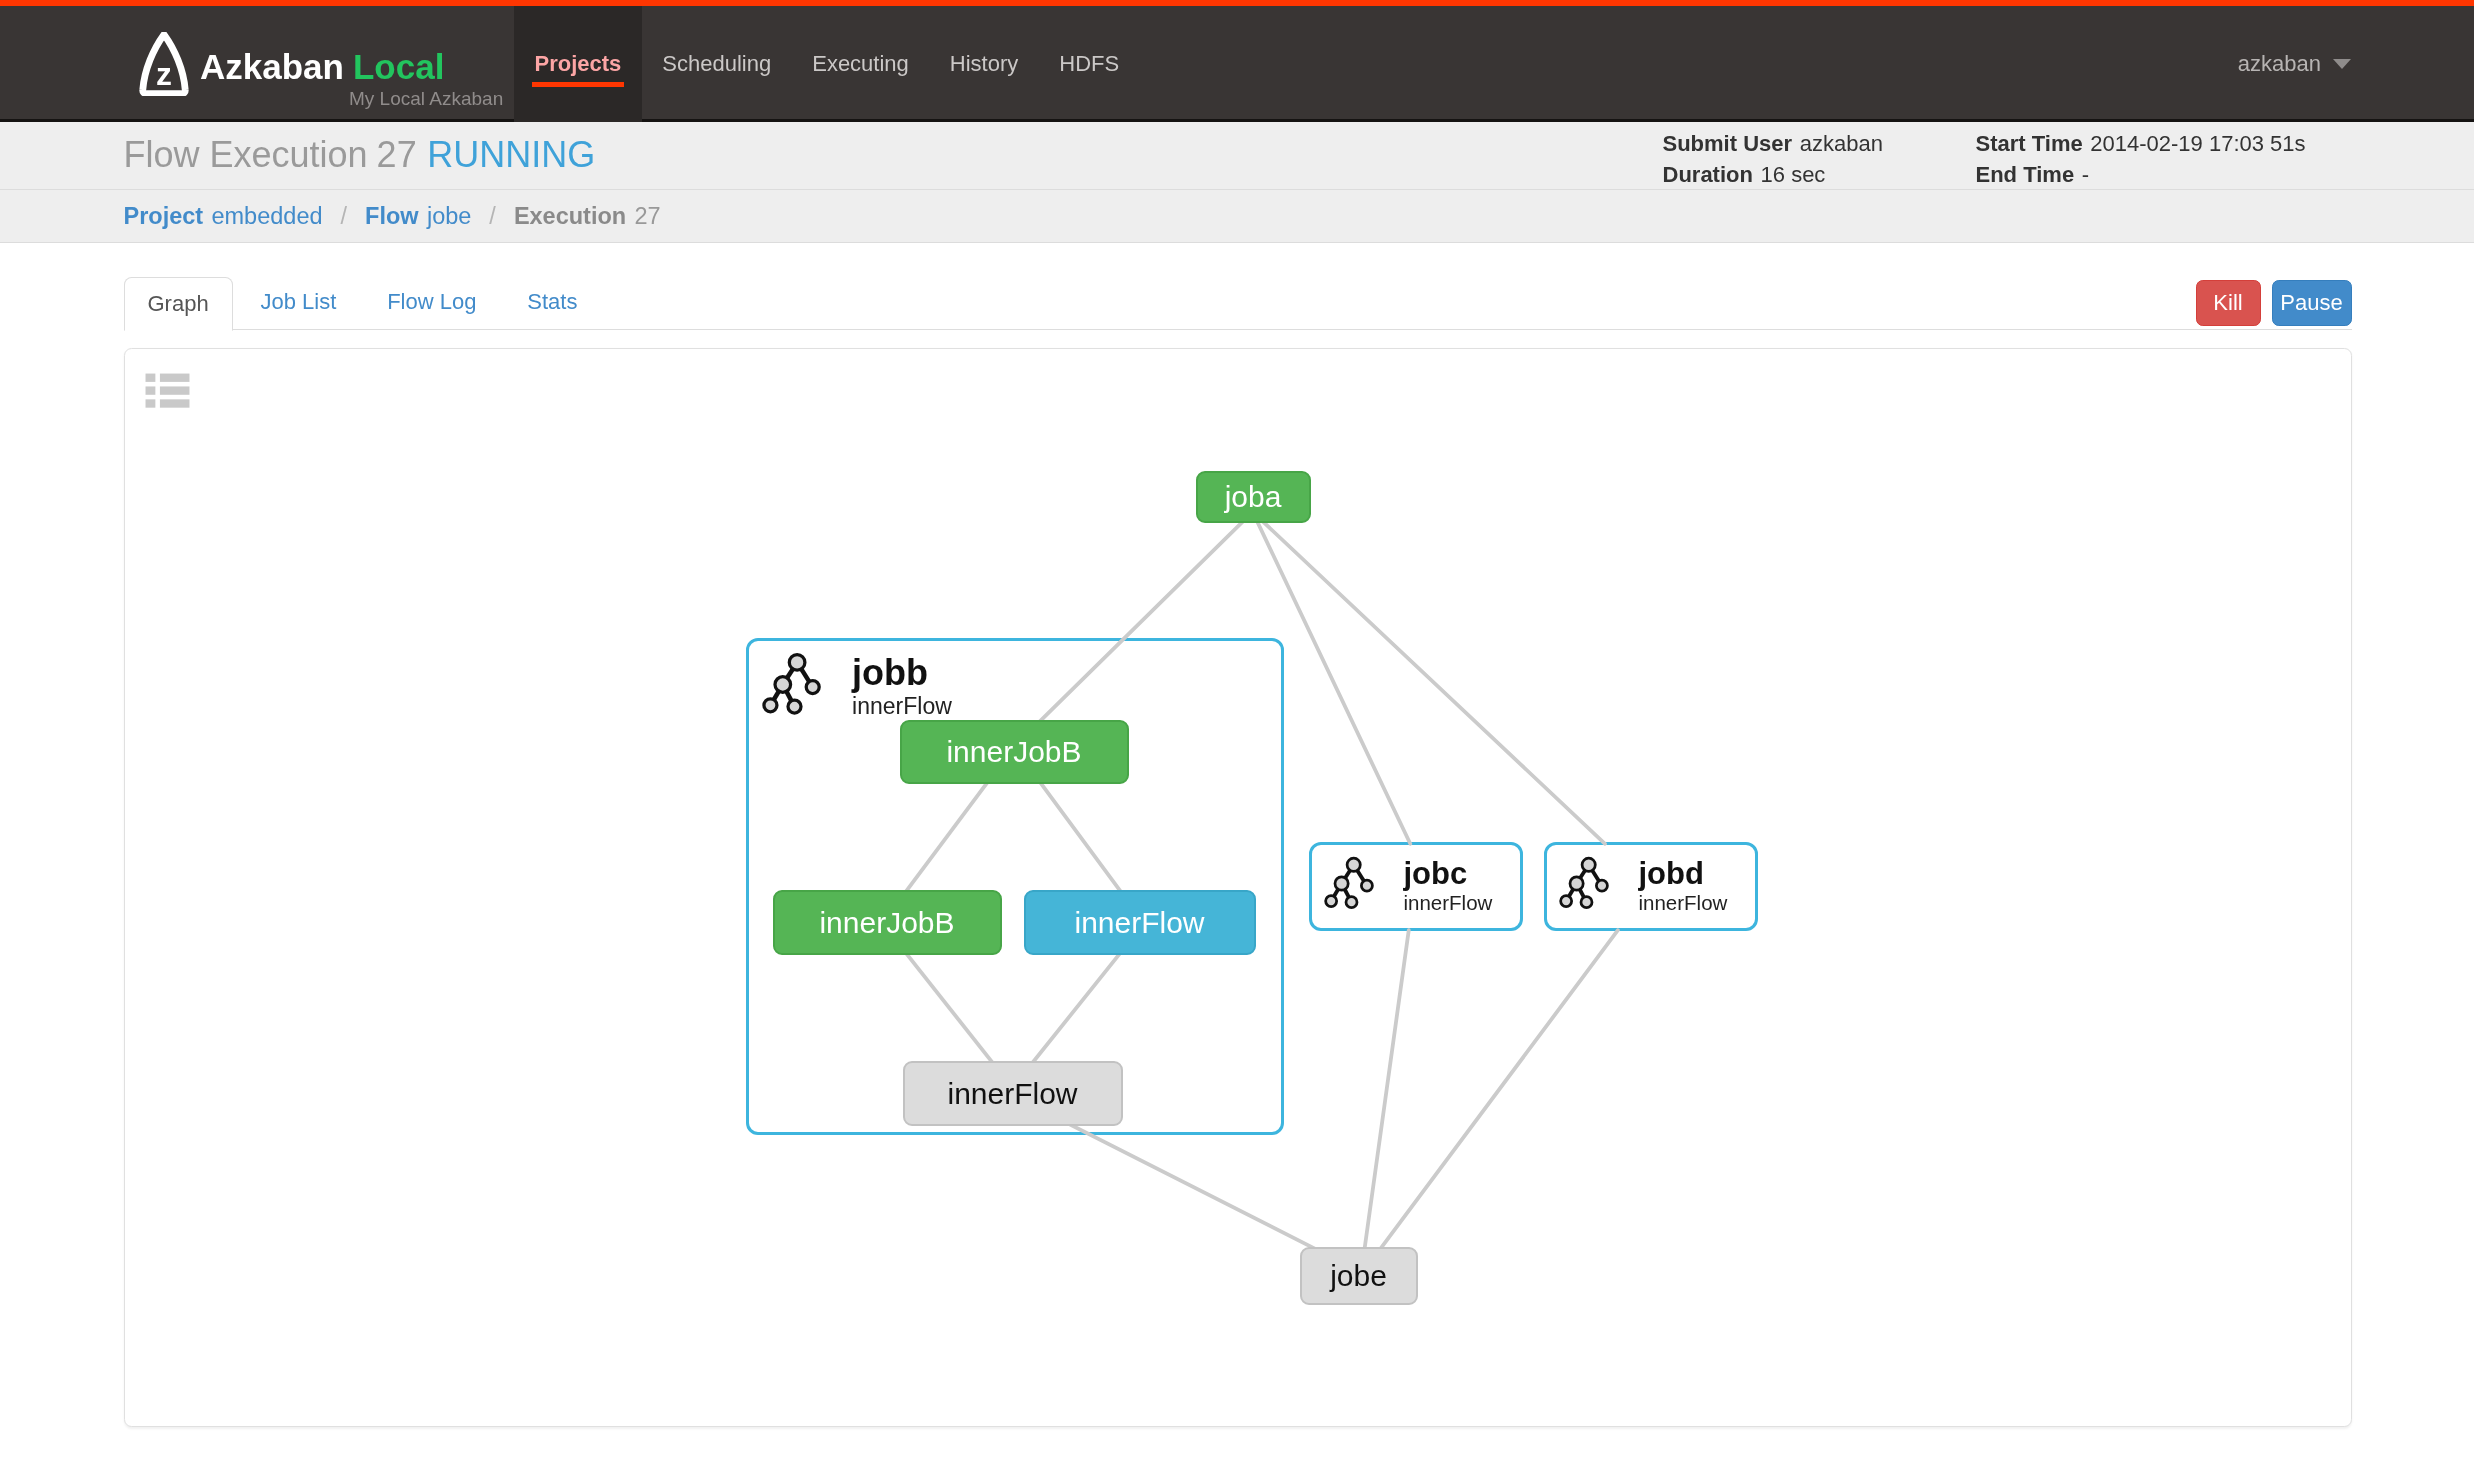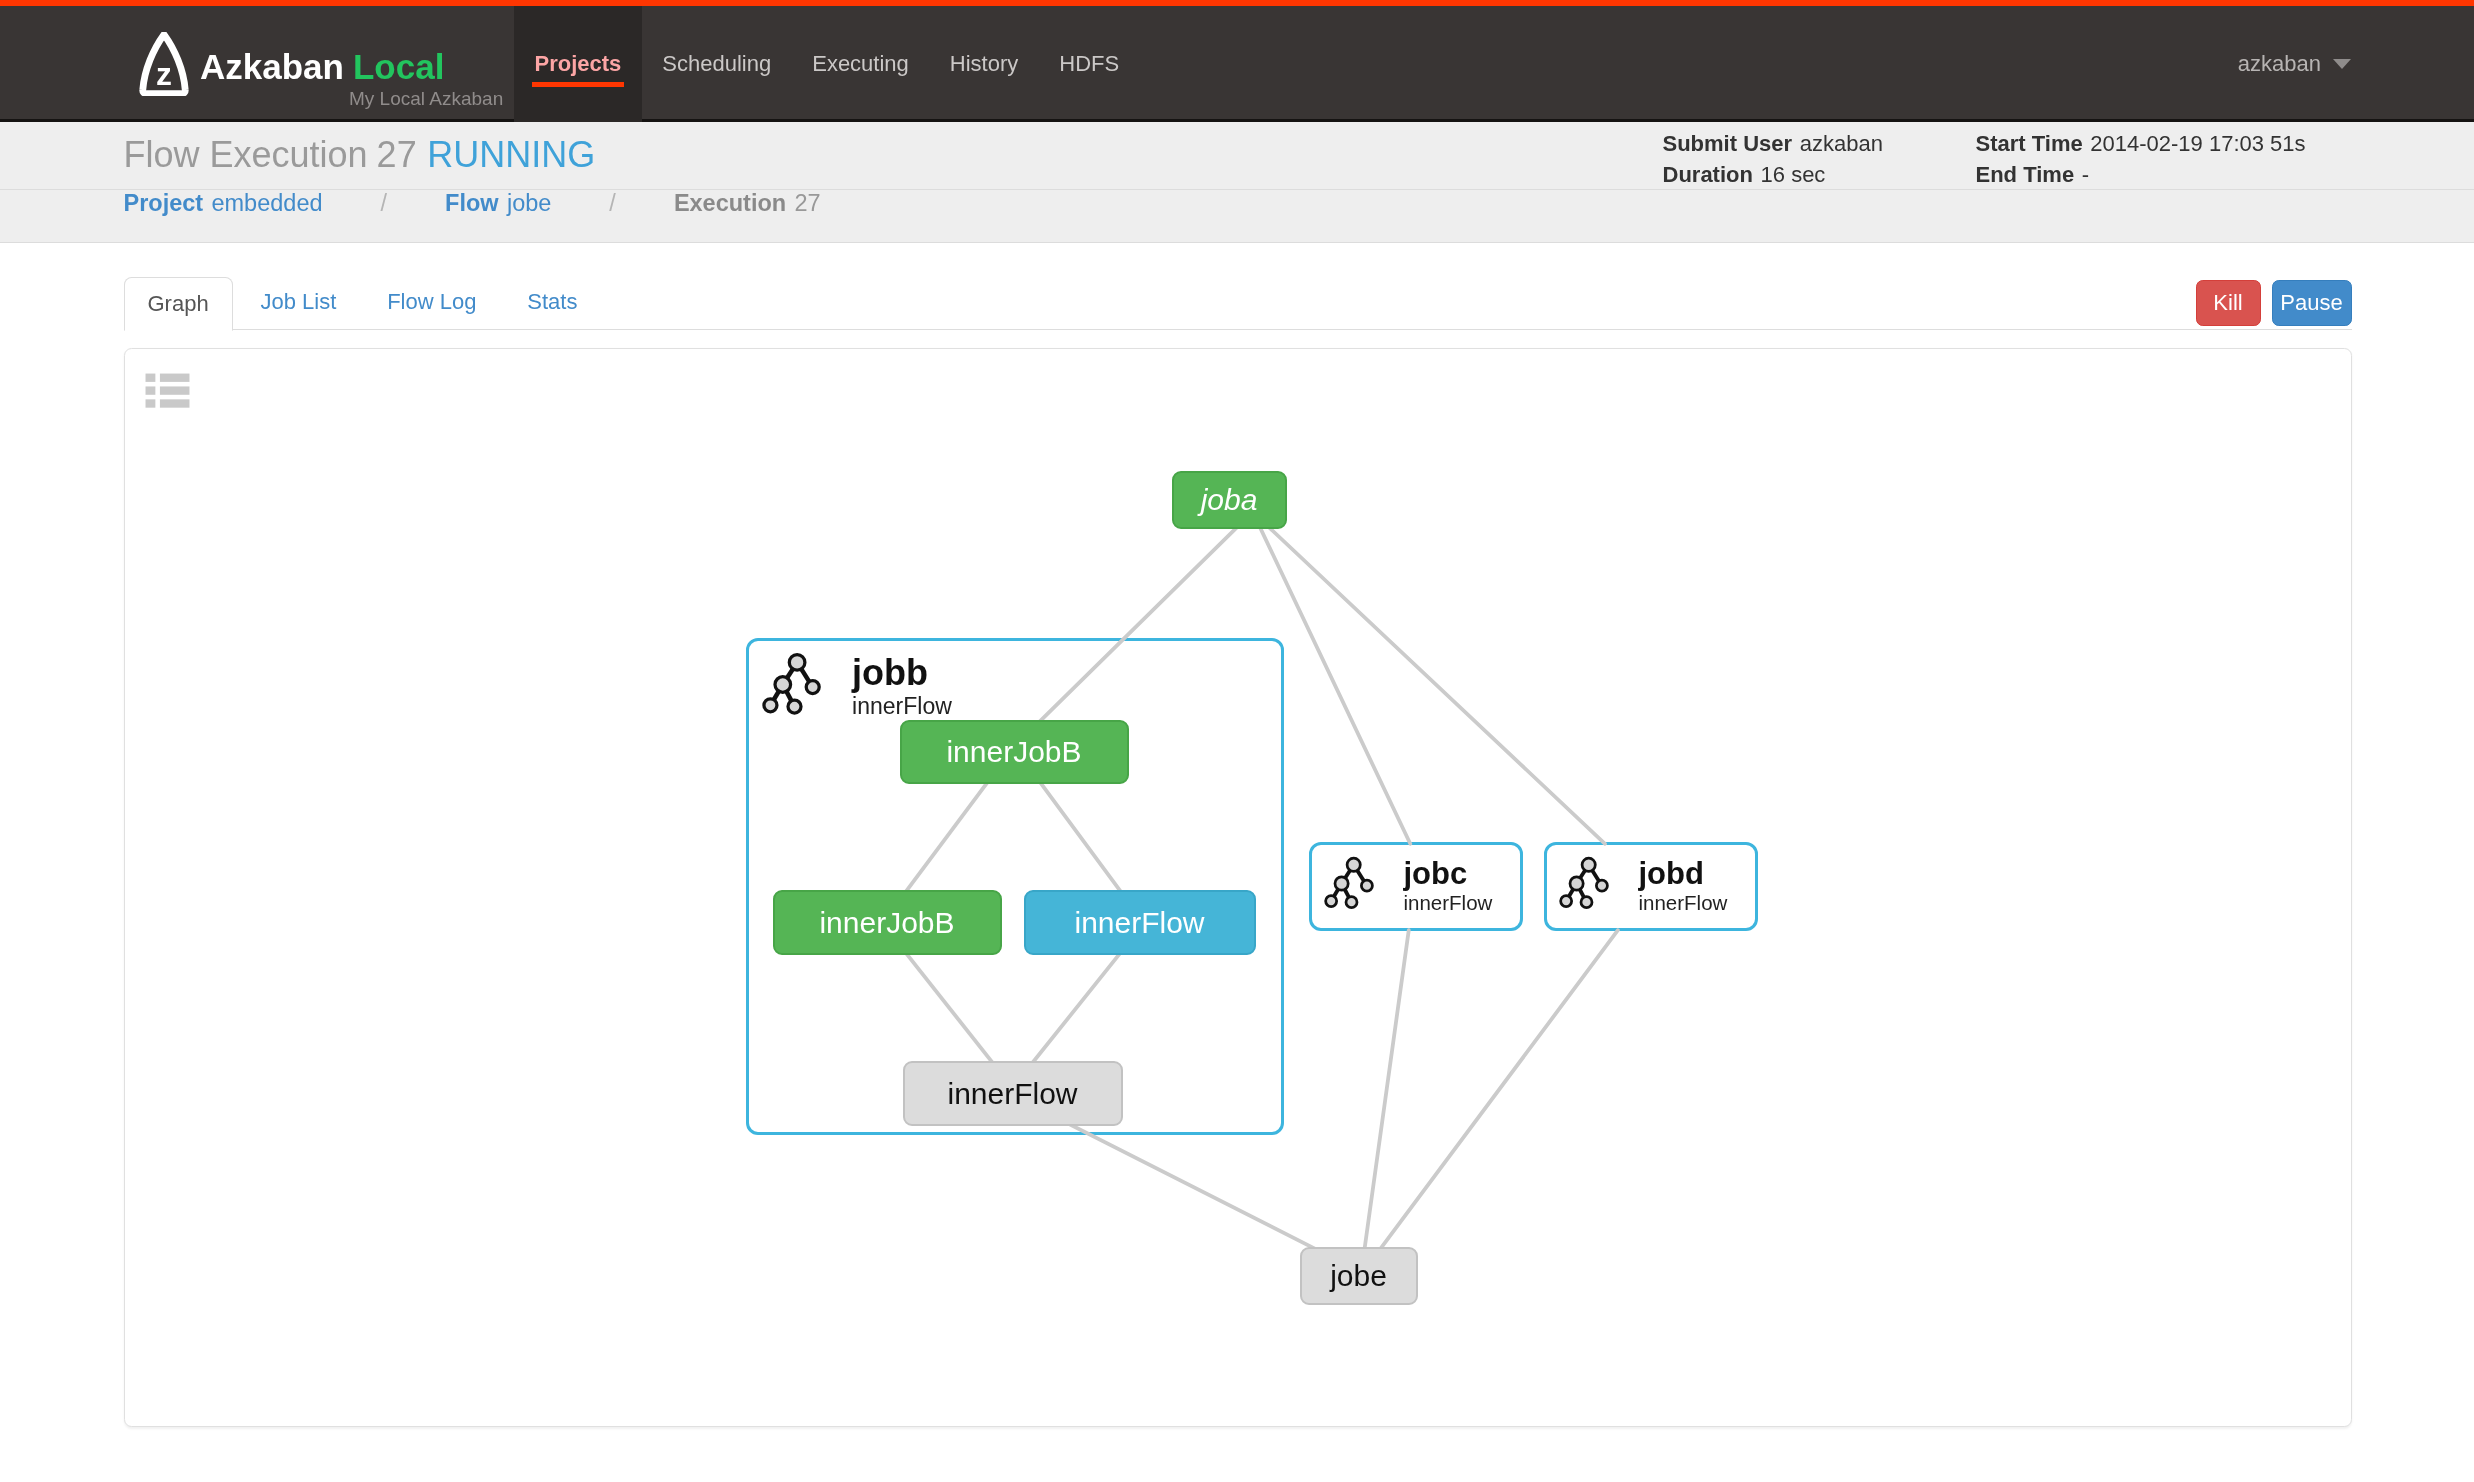--- a/index.html
+++ b/index.html
@@ -48,21 +48,21 @@
   .flow-title { position:absolute; left:0; top:12px; font-size:36px; color:#9a9a9a; white-space:nowrap; }
   .flow-title .exec-id { margin-left:9px; }
   .flow-status { color:#3fa2d9; margin-left:10.6px; }
   .meta-col { position:absolute; top:6px; font-size:22px; color:#333333; }
   .meta-col-1 { left:1531px; }
   .meta-col-2 { left:1844px; }
   .meta-row { line-height:31px; white-space:nowrap; }
   .meta-label { font-weight:bold; margin-right:7.6px;margin-left:8px; }
 
   .crumb-strip { height:53px; background:#eeeeee; border-bottom:1.5px solid #dcdcdc; }
-  .crumbs { position:absolute; left:0; top:0; height:52px; display:flex; align-items:flex-start; font-size:23.5px; white-space:nowrap;gap:40px; }
+  .crumbs { position:absolute; left:0; top:0; height:52px; display:flex; align-items:center; font-size:23.5px; white-space:nowrap; }
   .crumb-link { color:#428bca; cursor:pointer; }
   .crumb-label { font-weight:bold; margin-right:8.3px; }
   .crumb-sep { color:#b5b5b5; margin:0 18px; }
   .crumb-current { color:#999999; }
   .crumb-current .crumb-label { color:#8a8a8a; }
 
   
   .tabs-row { margin-top:32px; height:55px; border-bottom:1.5px solid #dddddd; }
   .tab { display:inline-block; font-size:22px; padding:13px 23px; cursor:pointer; }
   .tab.active {
@@ -104,21 +104,21 @@
   .box-small .fbox-sub { font-size:20.5px; line-height:23.5px; }
 
   .gnode {
     position:absolute; z-index:3; display:flex; align-items:center; justify-content:center;
     font-size:30px; color:#ffffff; border-radius:9px; cursor:pointer; white-space:nowrap;
   }
   .gnode.green { background:#55b555; border:2.3px solid #47a547; }
   .gnode.cyan  { background:#45b5d7; border:2.3px solid #38a6c8; }
   .gnode.gray  { background:#dcdcdc; border:2.3px solid #c2c2c2; color:#111111; }
 
-  .n-joba      { left:1047px; top:122px;  width:115px; height:58px;font-style:italic; }
+  .n-joba      { left:1071px; top:122px;  width:115px; height:52px; }
   .n-innerJobA { left:775px; top:371px;  width:229px; height:64px; }
   .n-innerJobB { left:648px;  top:541px;  width:229px; height:65px; }
   .n-innerJobC { left:899px; top:541px;  width:232px; height:65px; }
   .n-innerFlow { left:778px; top:712px;  width:220px; height:65px; }
   .n-jobe      { left:1175px; top:898px; width:118px; height:58px; }
 </style>
 </head>
 <body>
 
 <div class="page">

